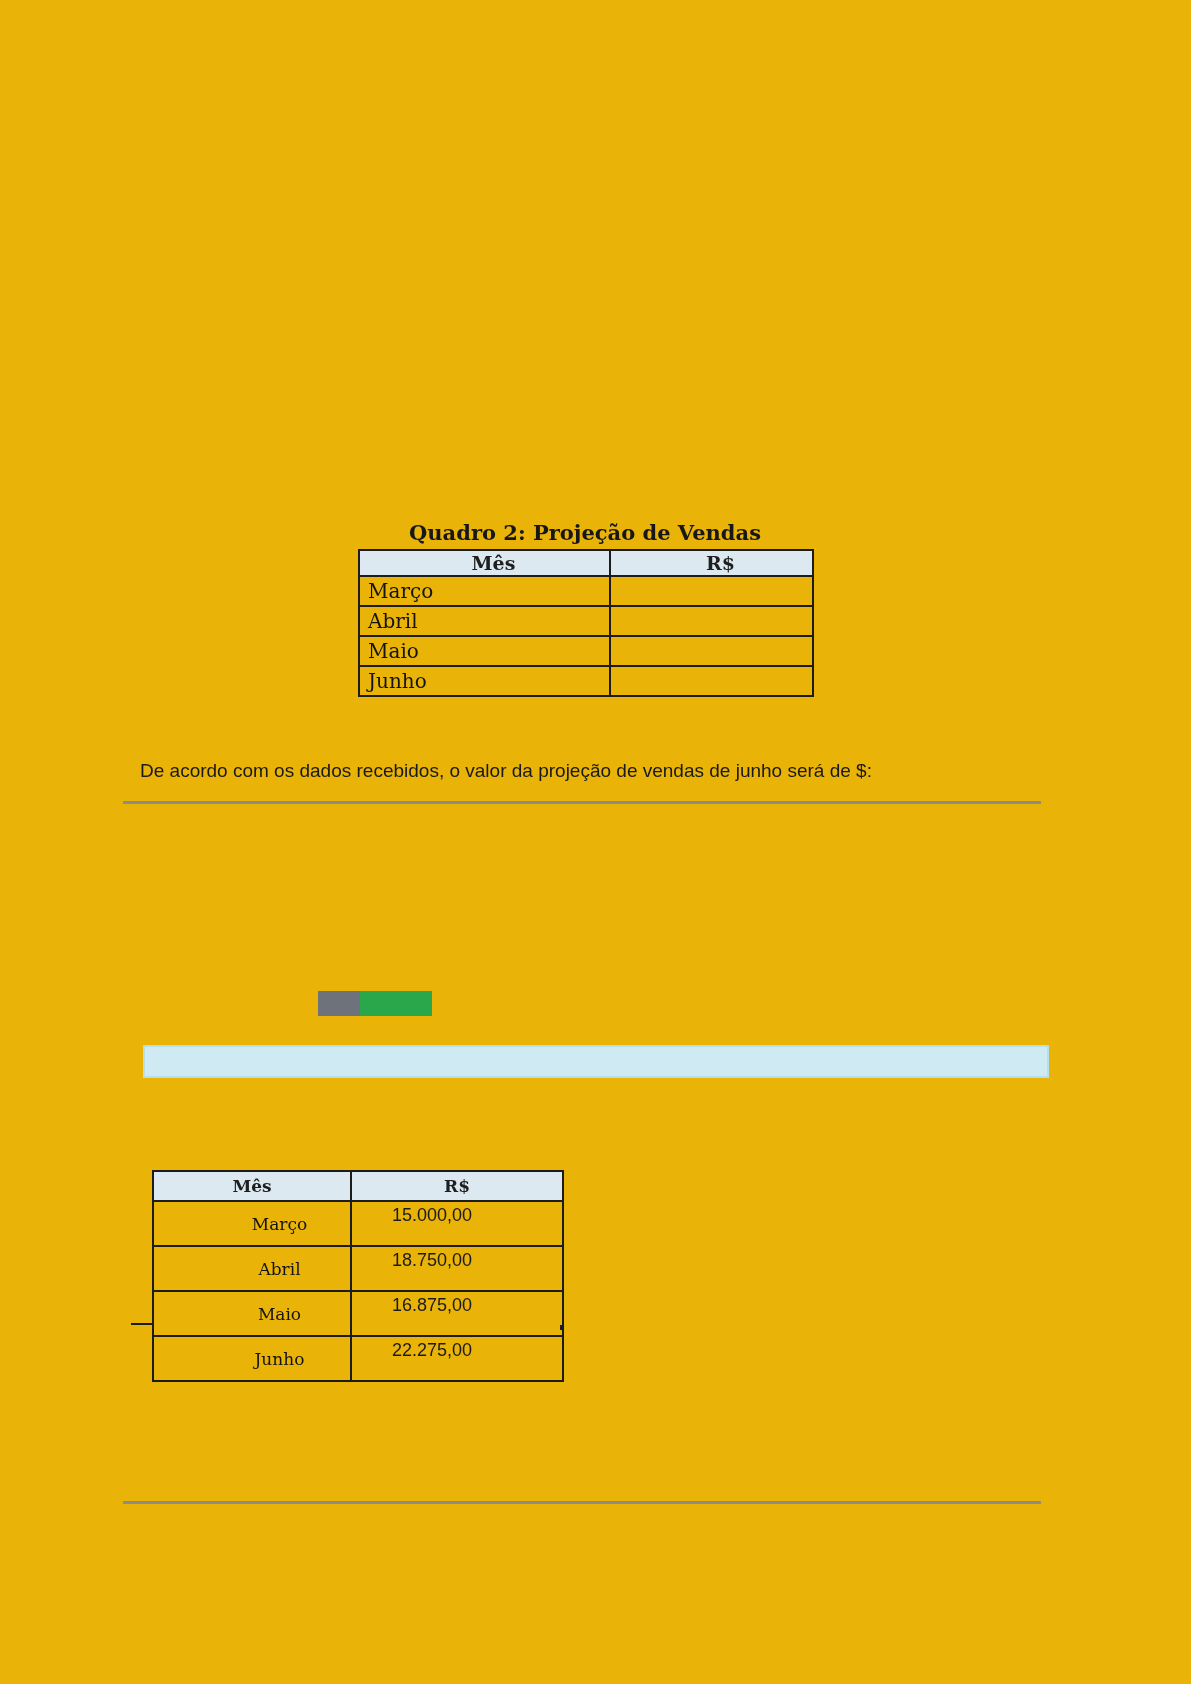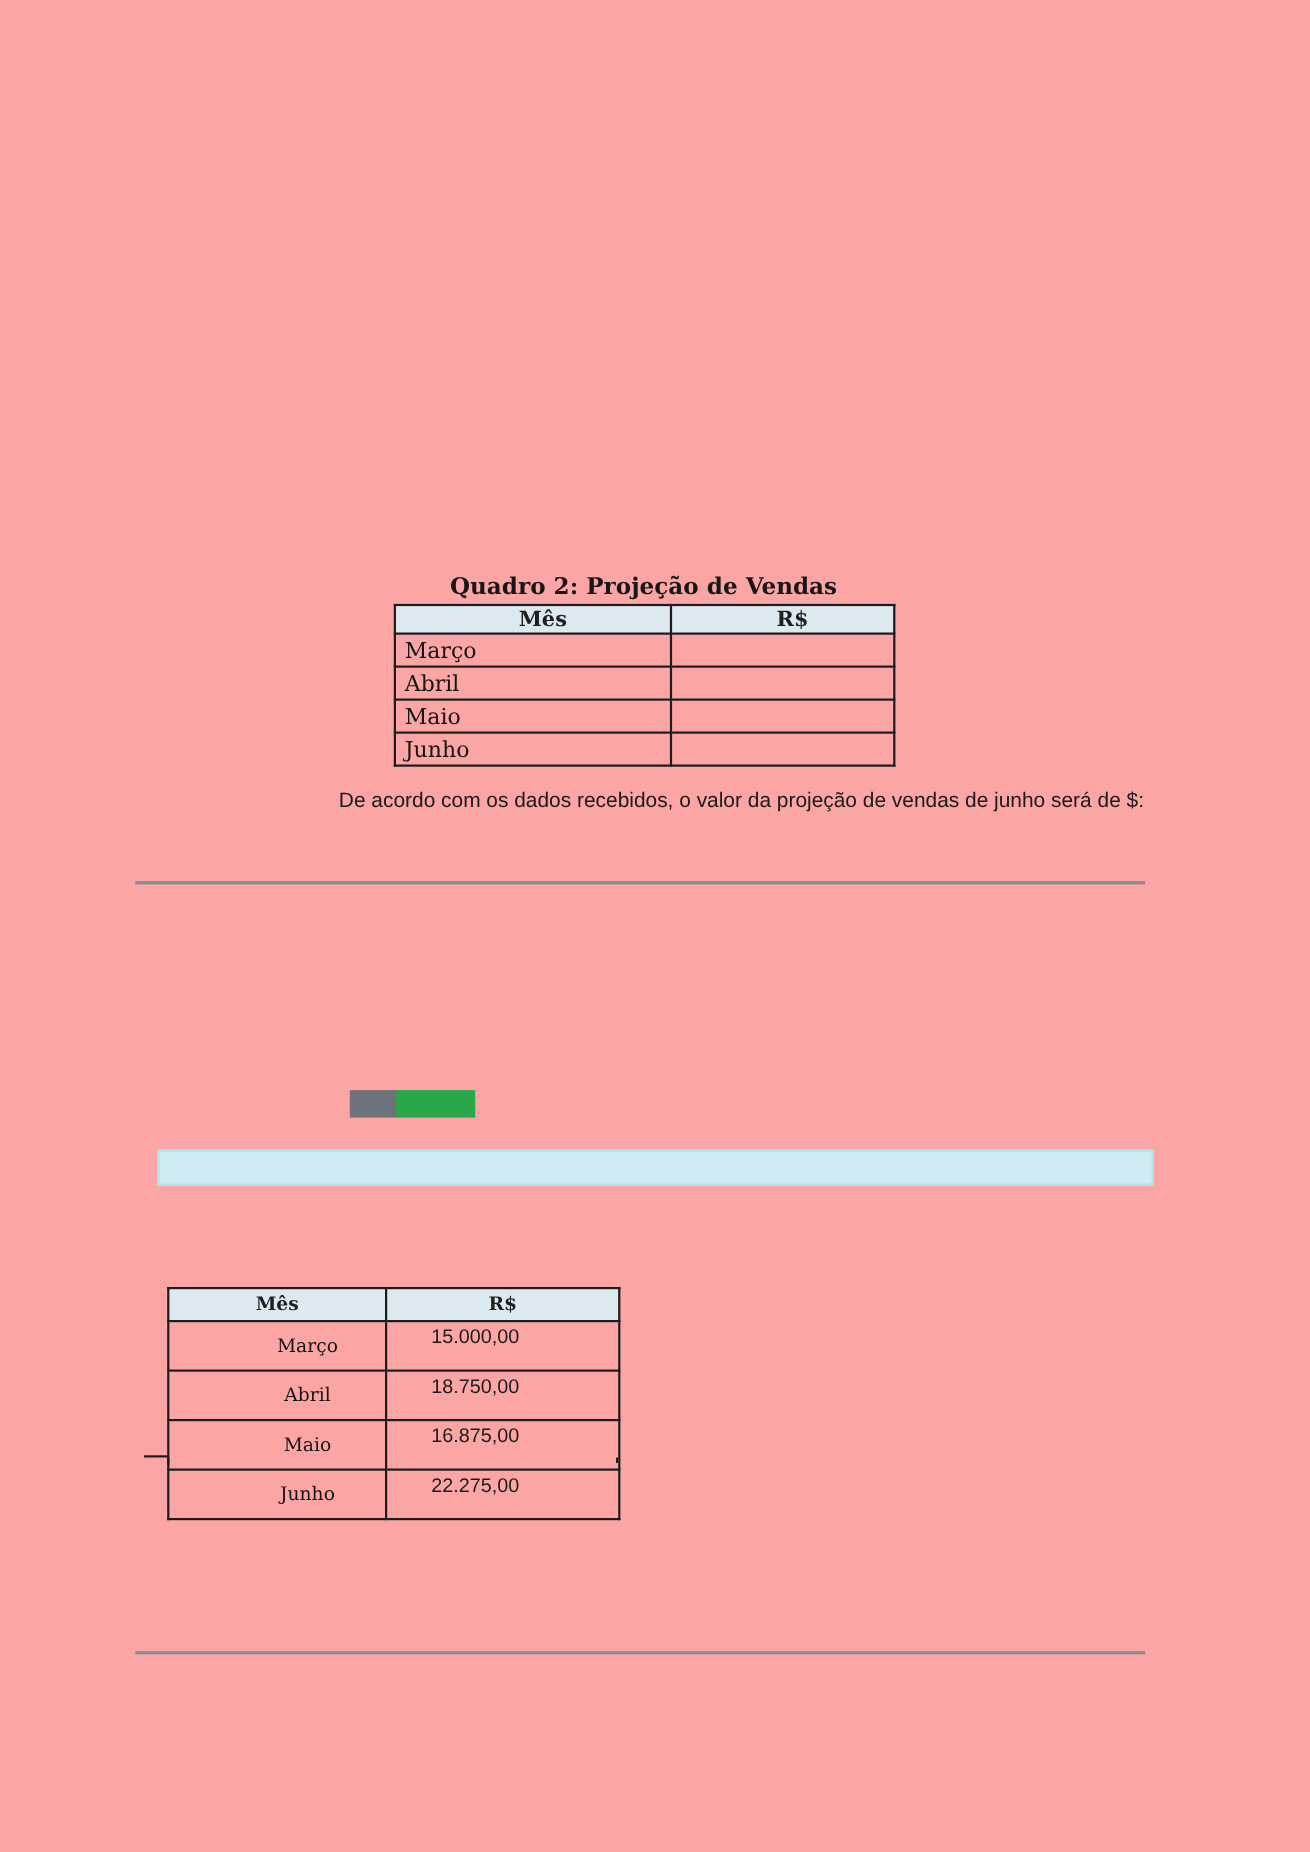--- a/index.html
+++ b/index.html
@@ -1,20 +1,20 @@
 <!DOCTYPE html>
 <html><head>
 <meta charset="utf-8">
 <style>
   html, body { margin: 0; padding: 0; background: #ffffff; }
   #canvas {
     position: relative;
     width: 1191px;
     height: 1684px;
-    background: #fca5a5;
+    background: #eab308;
     overflow: hidden;
     font-family: "Liberation Sans", sans-serif;
   }
 
   
   .q2-title {
     position: absolute;
     left: 358px; top: 519px; width: 454px;
     text-align: center;
     font-family: "DejaVu Serif", serif;
@@ -44,26 +44,25 @@
     font-size: 20px;
     color: #141414;
     text-align: left;
     padding: 0 0 0 8px;
   }
   .t1 td.val { height: 26px; }
 
   
   .question {
     position: absolute;
-    left: 140px; top: 716px; width: 900px;
+    left: 140px; top: 758px; width: 900px;
     font-family: "Liberation Sans", sans-serif;
     font-size: 19px;
     line-height: 26px;
     color: #1a1a1a;
-    text-align: right;
   }
 
   
   .rule { position: absolute; left: 123px; width: 918px; height: 3px; background: #8c8c8c; }
   .rule-1 { top: 801px; }
   .rule-2 { top: 1501px; }
 
   
   .prog-gray  { position: absolute; left: 318px; top: 991px; width: 42px; height: 25px; background: #6d727b; }
   .prog-green { position: absolute; left: 360px; top: 991px; width: 72px; height: 25px; background: #2ba74b; }

